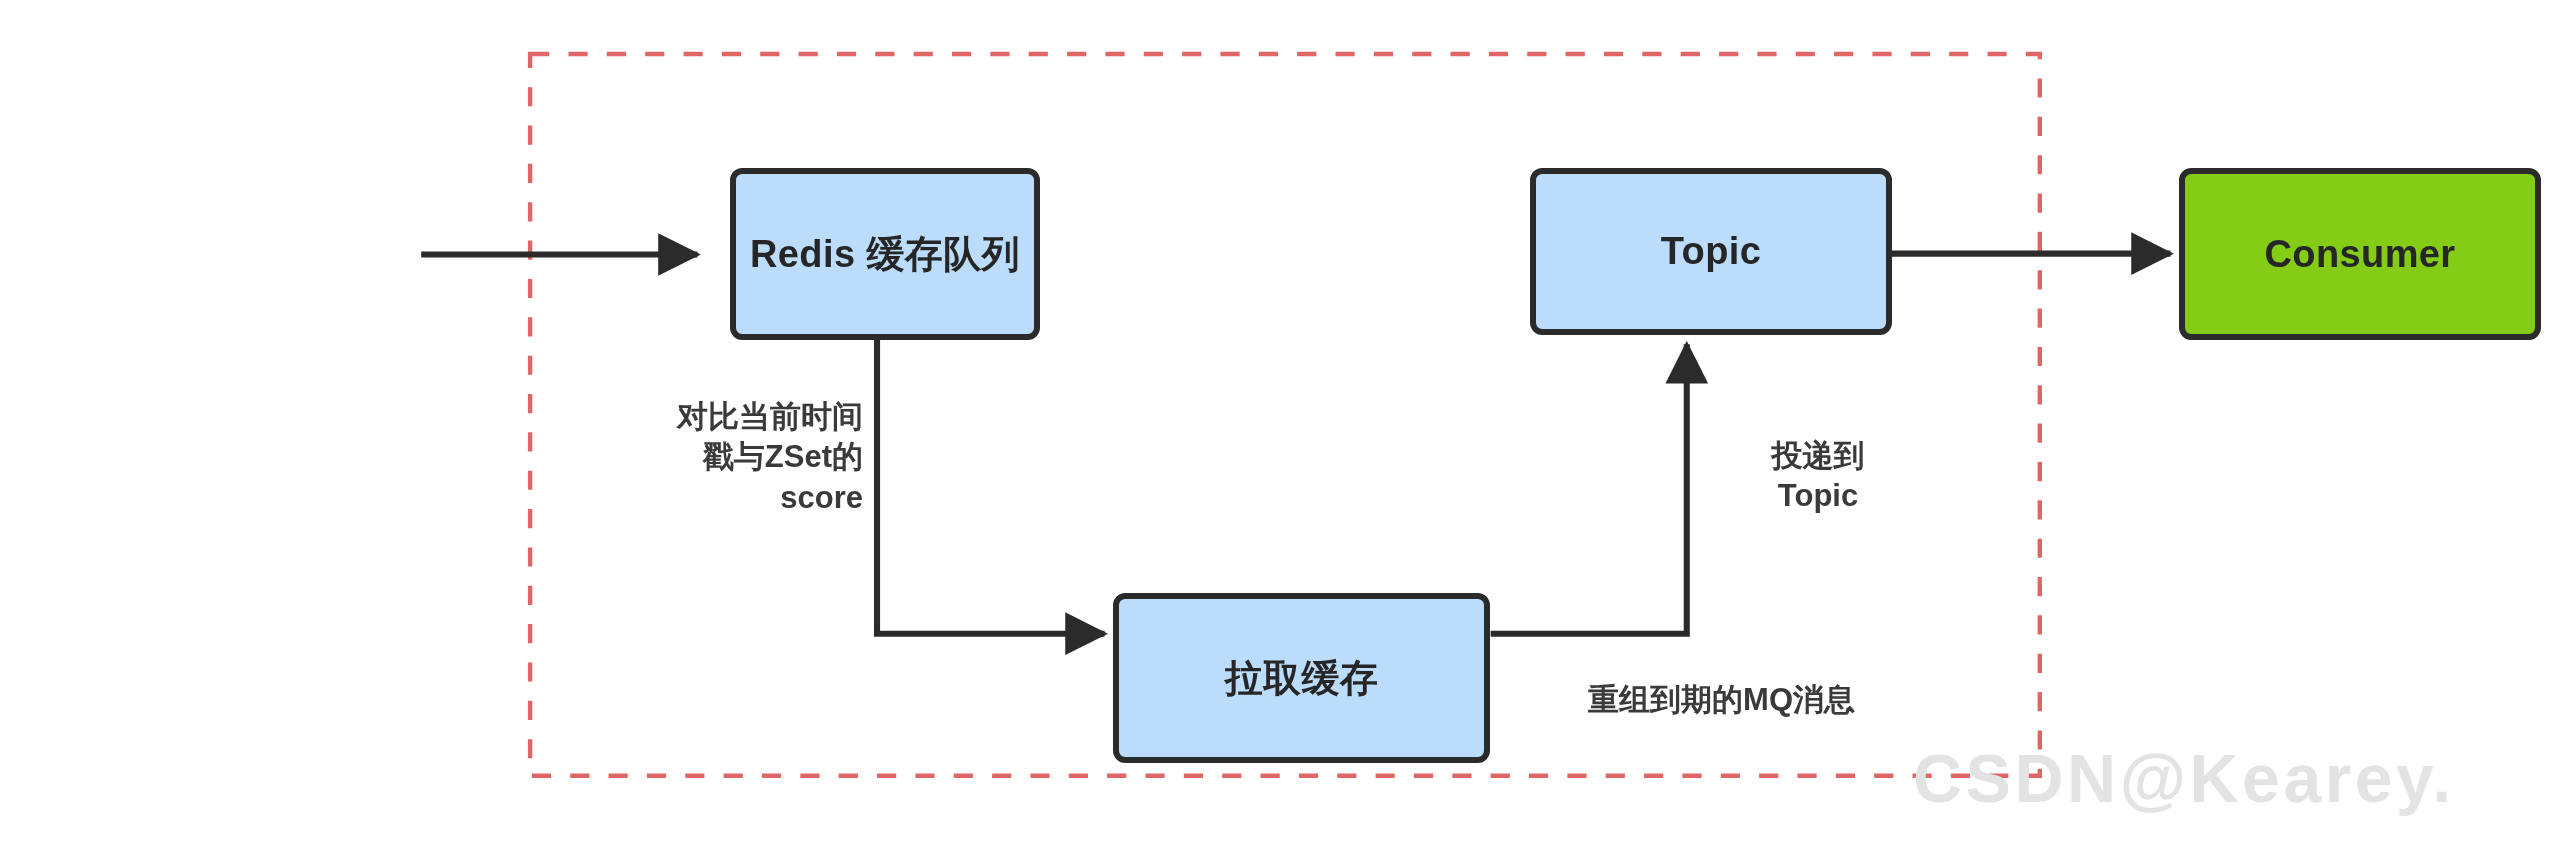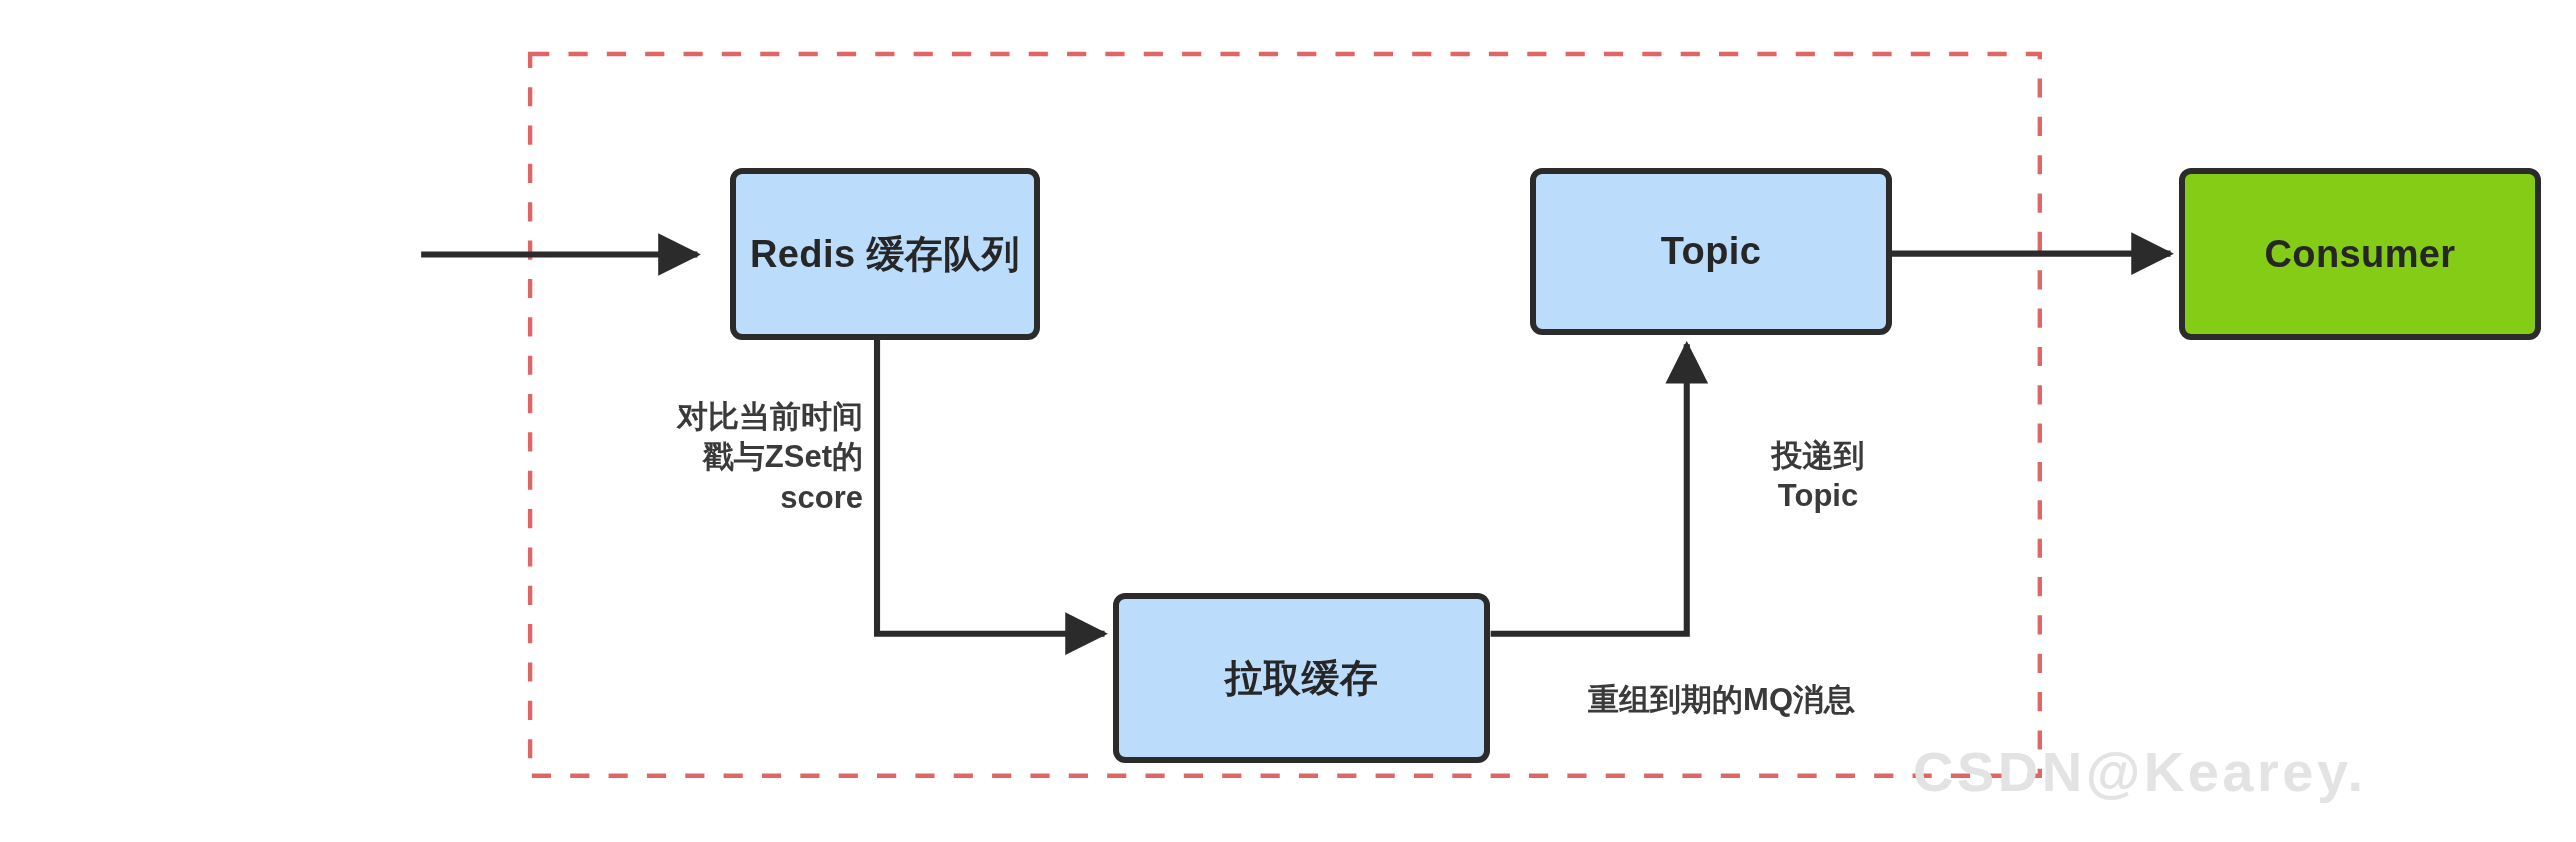--- a/index.html
+++ b/index.html
@@ -29,21 +29,21 @@
     font-weight:bold;
     font-size:31px;
     line-height:1.30;
     text-align:right;
     white-space:pre-line;
     background:transparent;
   }
   .watermark{
     position:absolute;
     color:#e3e3e3;
-    font-size:56px;
+    font-size:68px;
     font-weight:bold;
     letter-spacing:3.5px;
     white-space:nowrap;
     pointer-events:none;
   }
   svg.layer{position:absolute;left:0;top:0;width:2576px;height:842px;overflow:visible;}
 </style>
 </head>
 <body>
 

